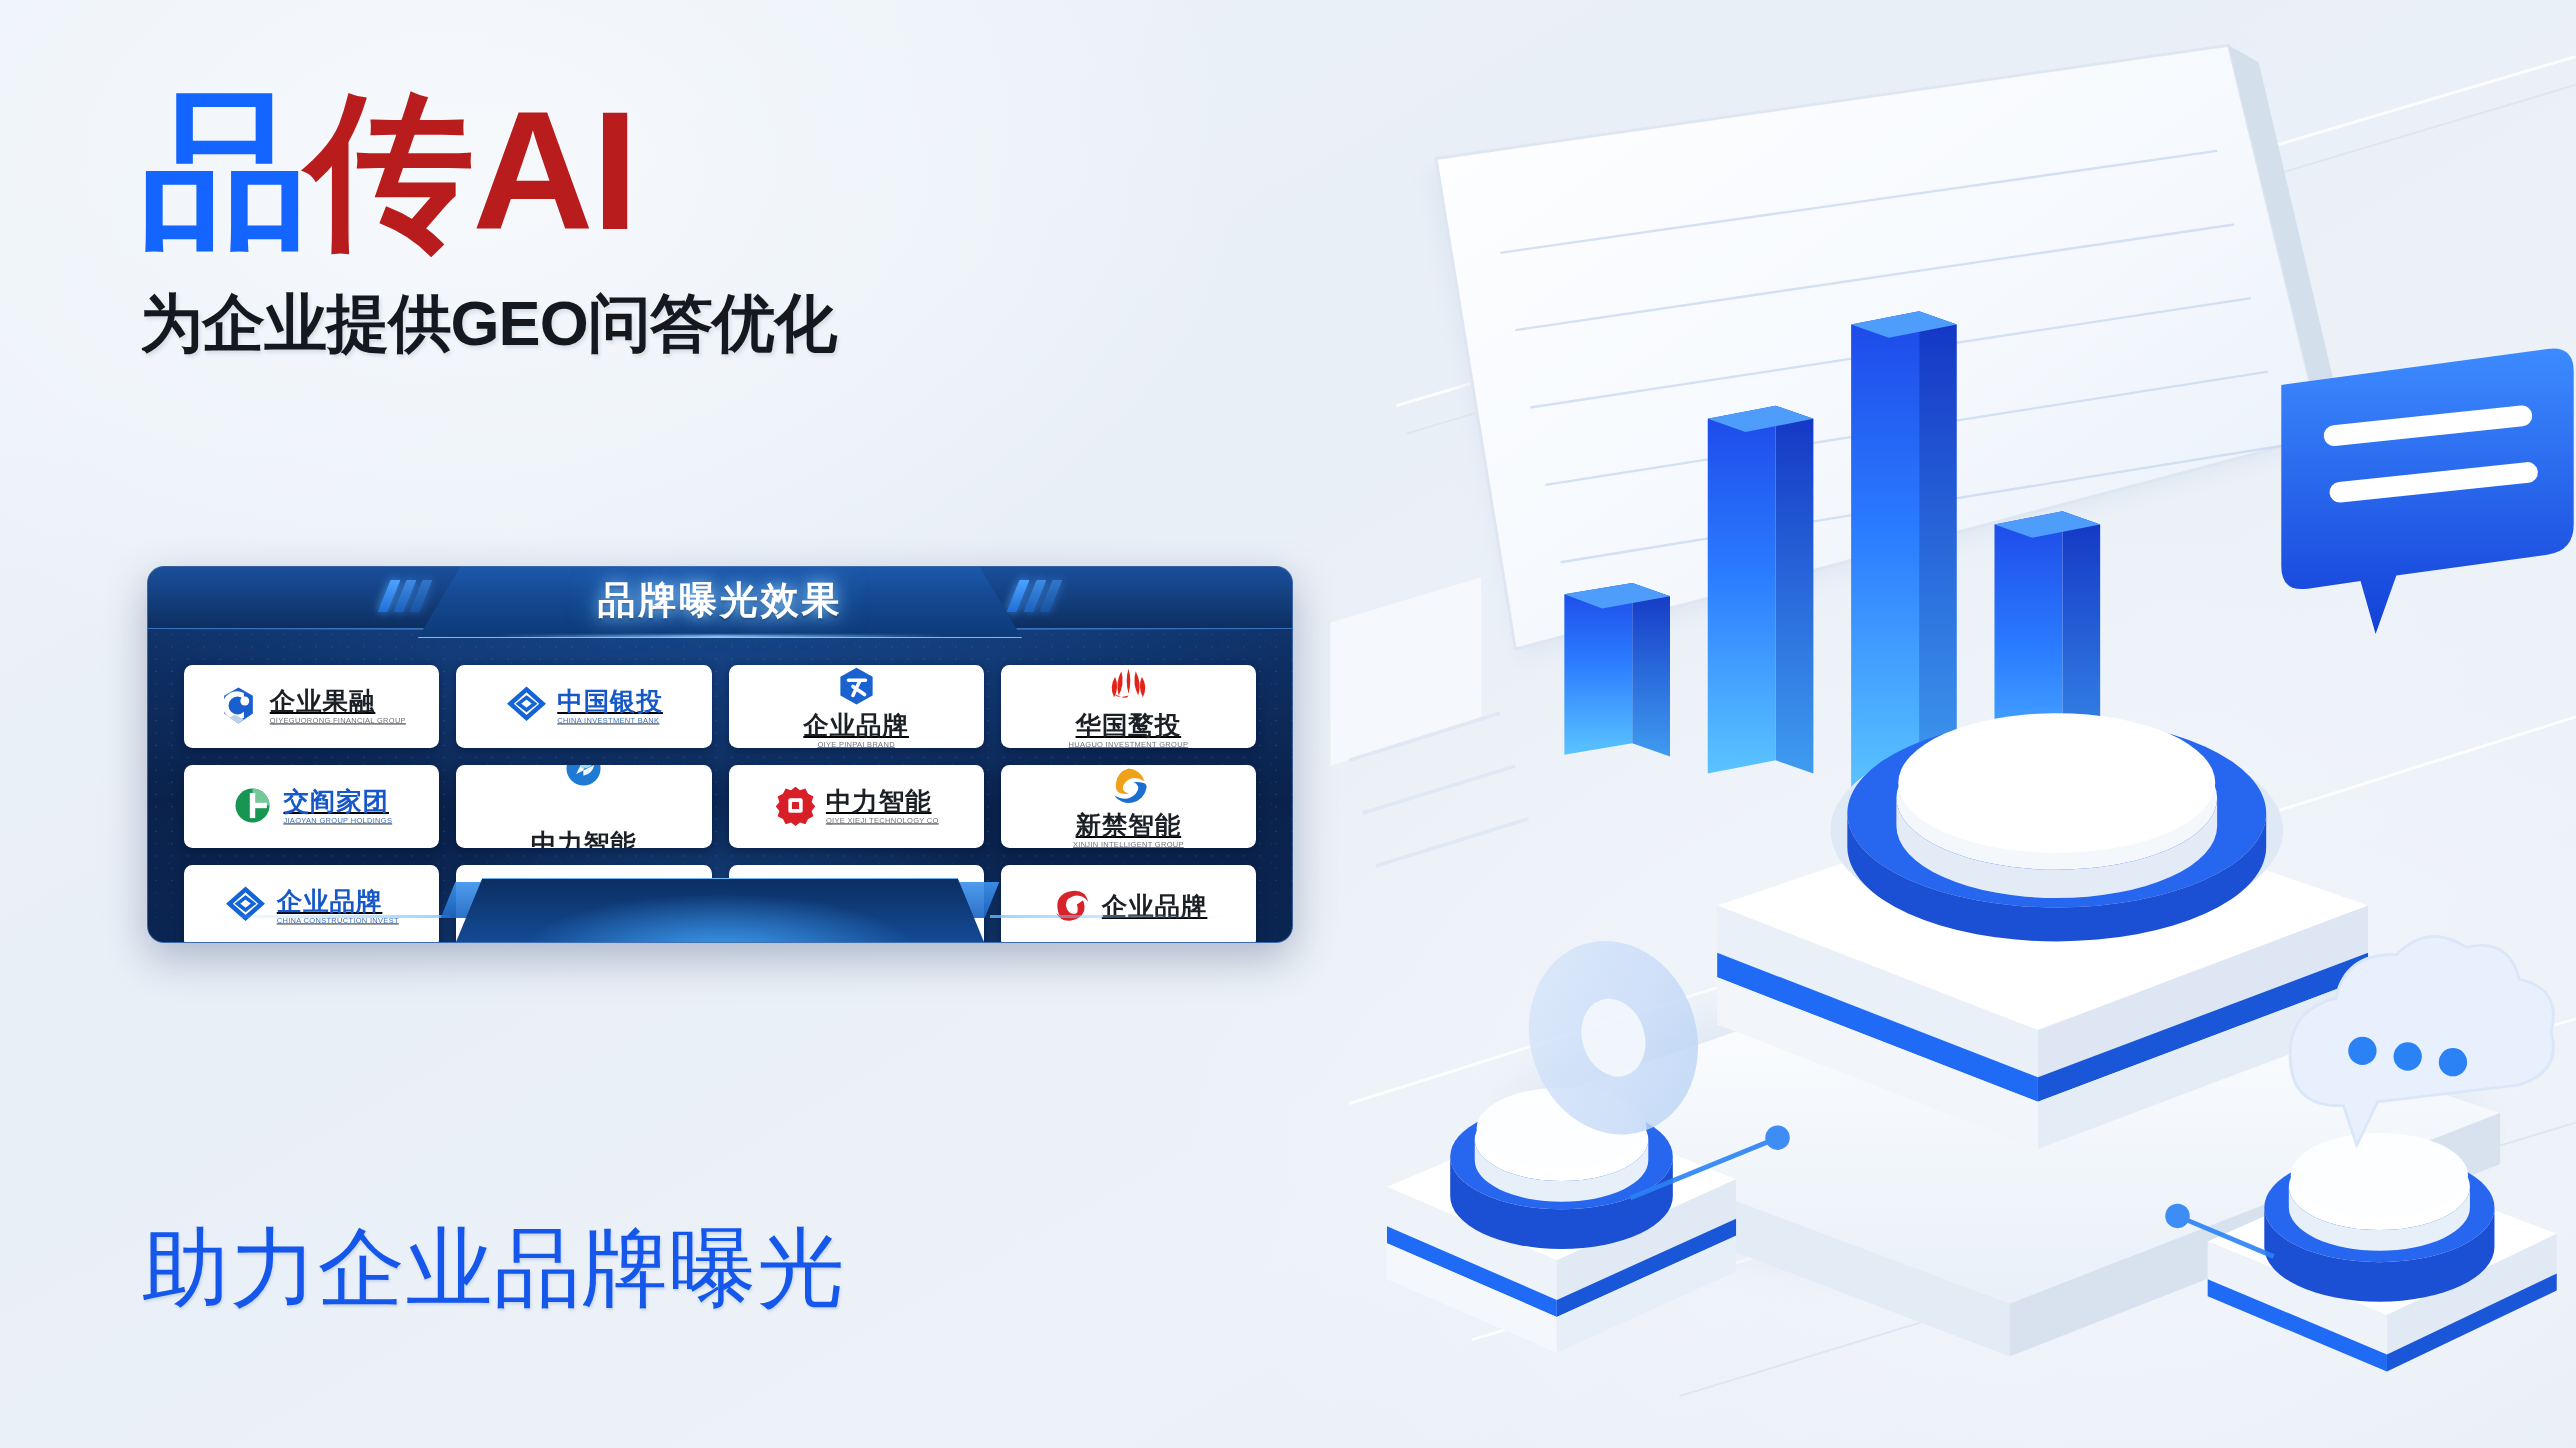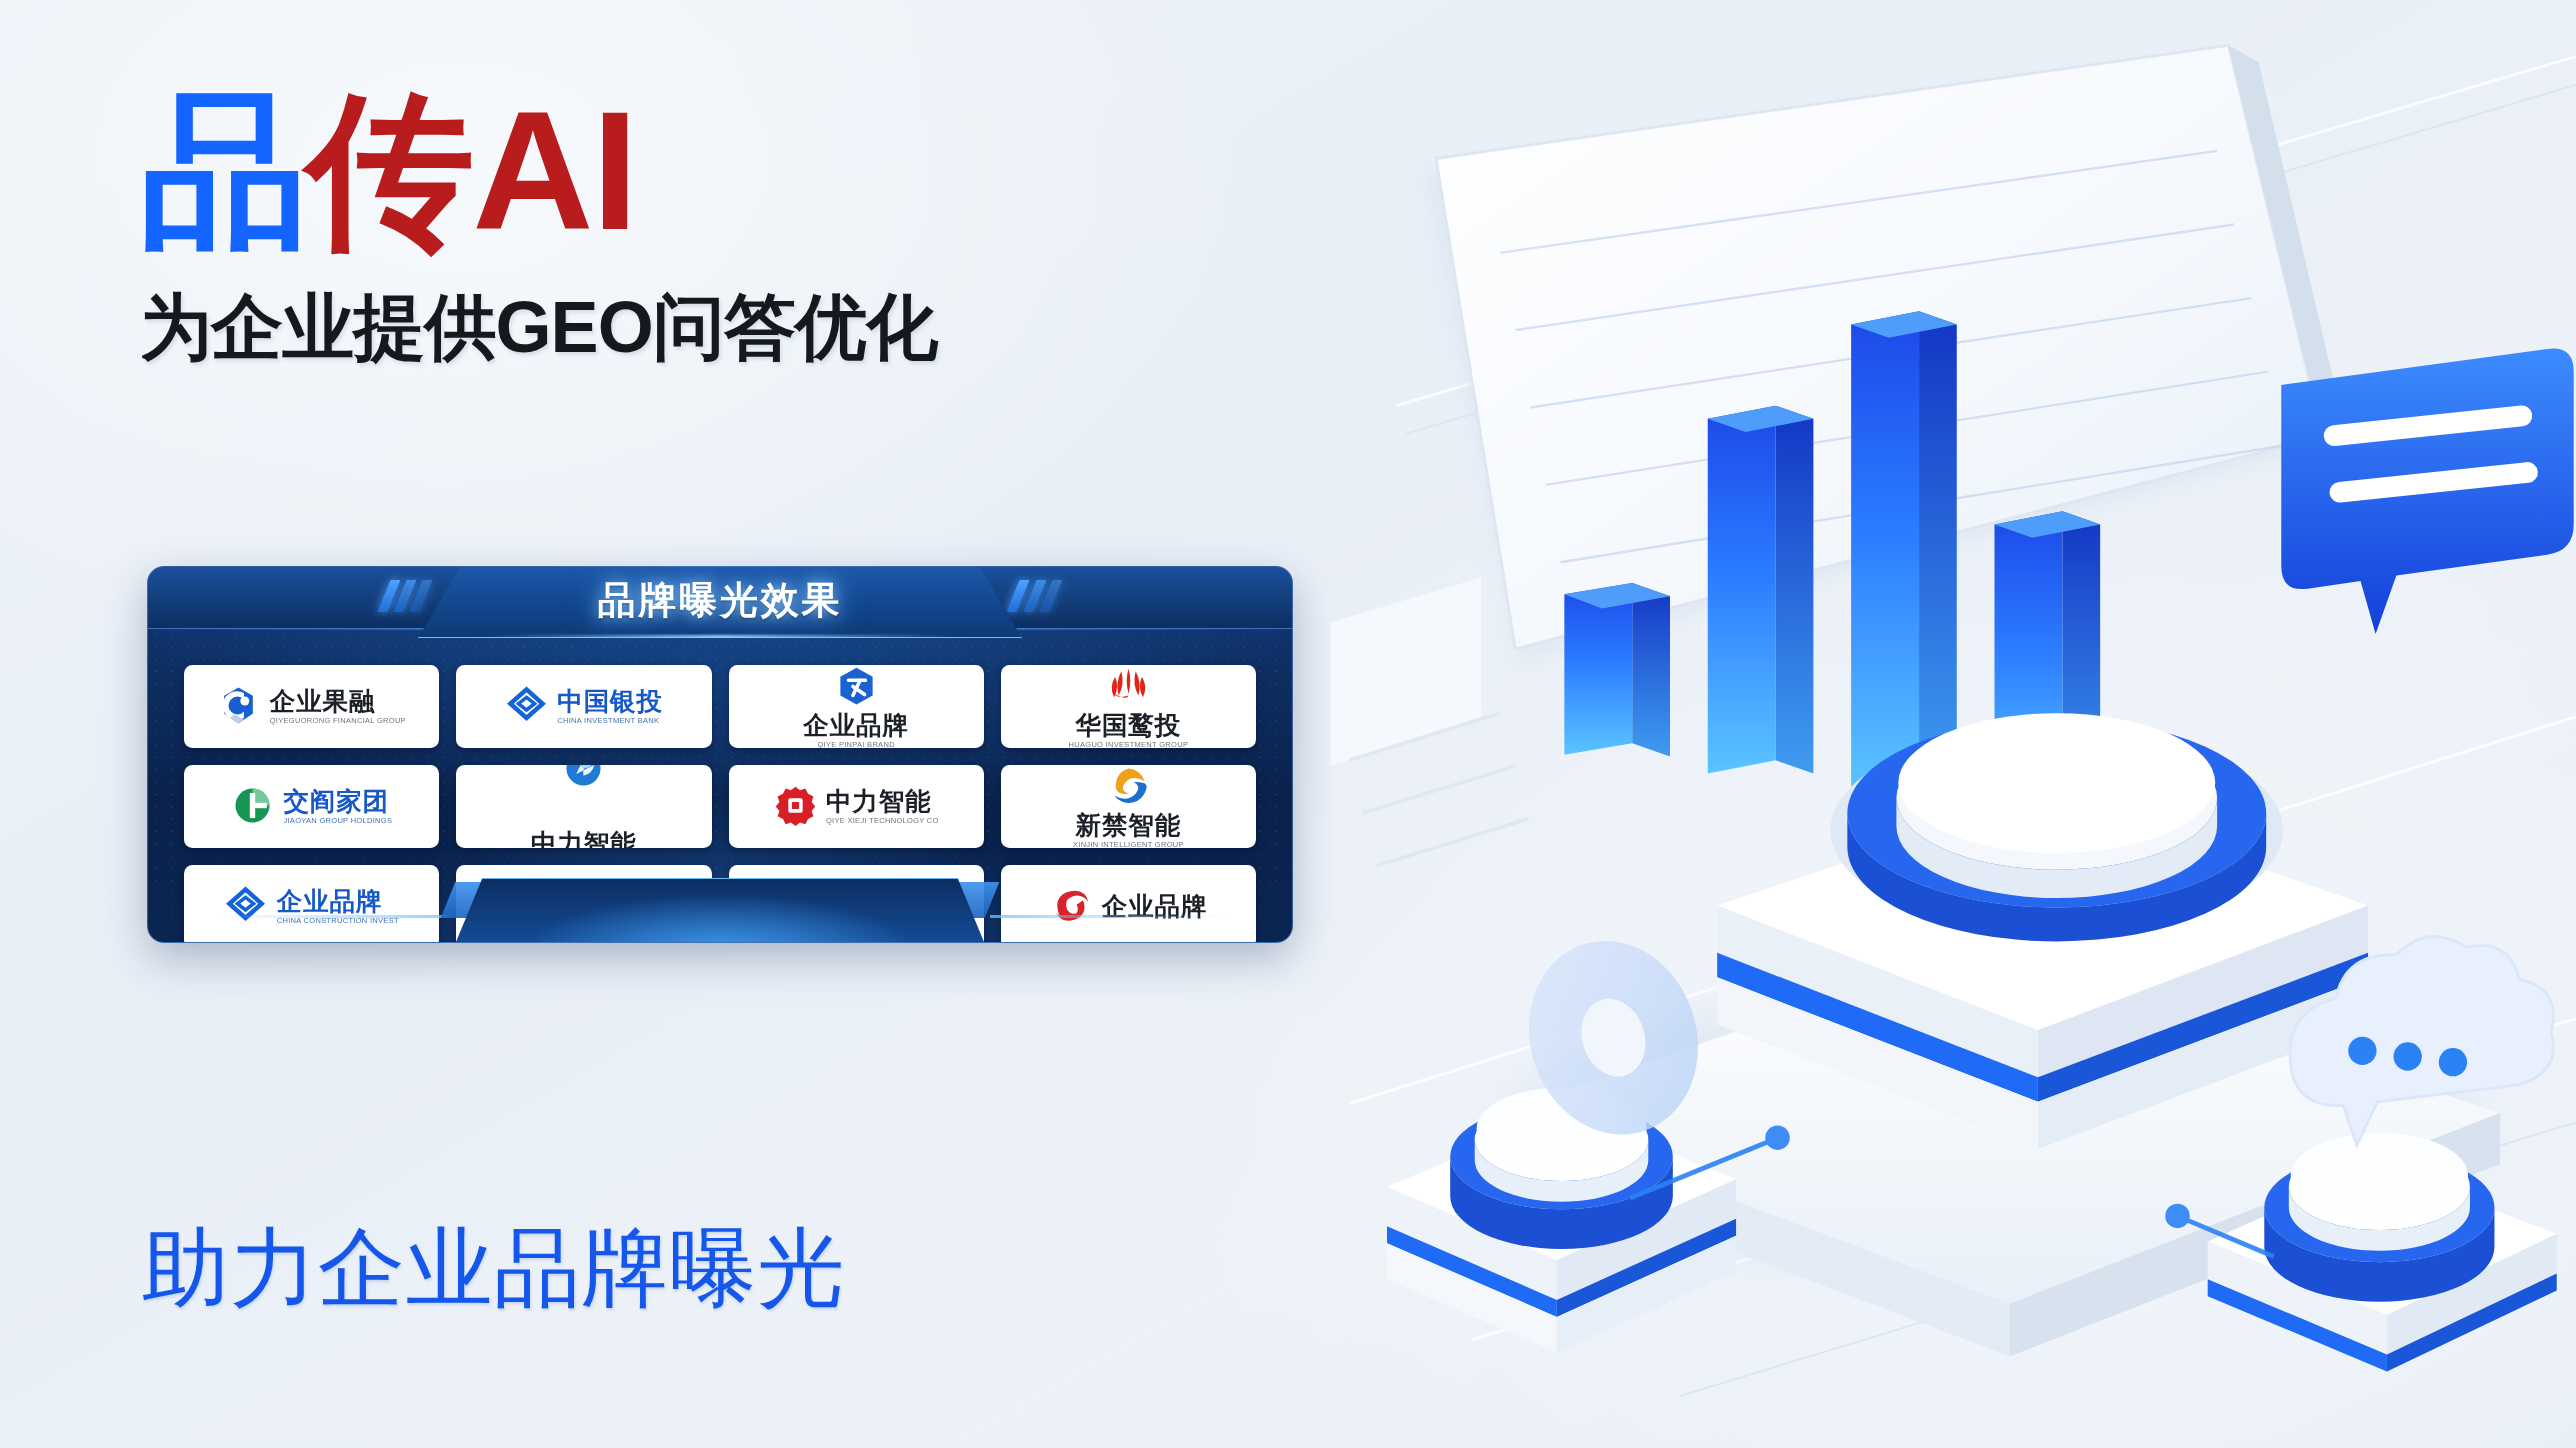--- a/index.html
+++ b/index.html
@@ -23,21 +23,21 @@
   .brand-title {
     font-size:168px; font-weight:bold; line-height:1.0;
     letter-spacing:-1.9px; white-space:nowrap;
     display:flex; align-items:baseline;
   }
   .brand-title .b-blue { color:#1464ff; }
   .brand-title .b-dark { color:#b91c1c; }
 
   .headline {
     margin-top:34px;
-    font-size:72px; font-weight:bold; color:#15191e;
+    font-size:63px; font-weight:bold; color:#15191e;
     letter-spacing:-0.9px; white-space:nowrap; line-height:1.08;
     text-shadow:1.9px 2.8px 3.8px rgba(120,140,170,.22);
   }
 
   
   .panel {
     position:absolute; left:147px; top:566px;
     width:1146px; height:377px;
     border-radius:17px;
     background:
@@ -130,20 +130,21 @@
   }
   .footer-deco .rail.l { left:66px; width:236px; }
   .footer-deco .rail.r { right:66px; width:236px;
     background:linear-gradient(270deg,rgba(90,170,255,0),rgba(120,195,255,.75)); }
 
   
   .grid {
     position:absolute; left:36px; right:36px; top:98px;
     display:grid; grid-template-columns:repeat(4,1fr);
     gap:17px 17px;
+    text-decoration:underline;
   }
   .card {
     height:83px; background:#ffffff; border-radius:8.5px;
     display:flex; align-items:center; justify-content:center;
     box-shadow:0 2.8px 9.4px rgba(0,15,45,.45);
     overflow:hidden; position:relative;
   }
   .logo-row { display:flex; align-items:center; gap:9.4px; }
   .logo-col { display:flex; flex-direction:column; align-items:center; gap:1.9px; }
   .mark { flex:none; }

